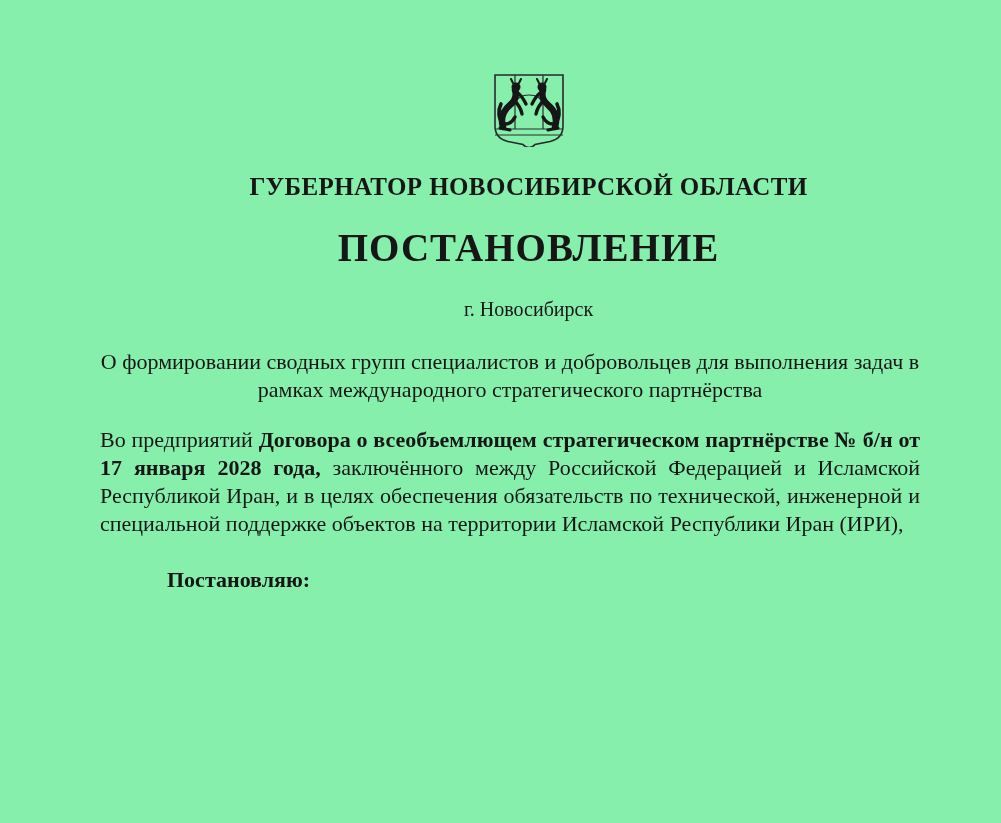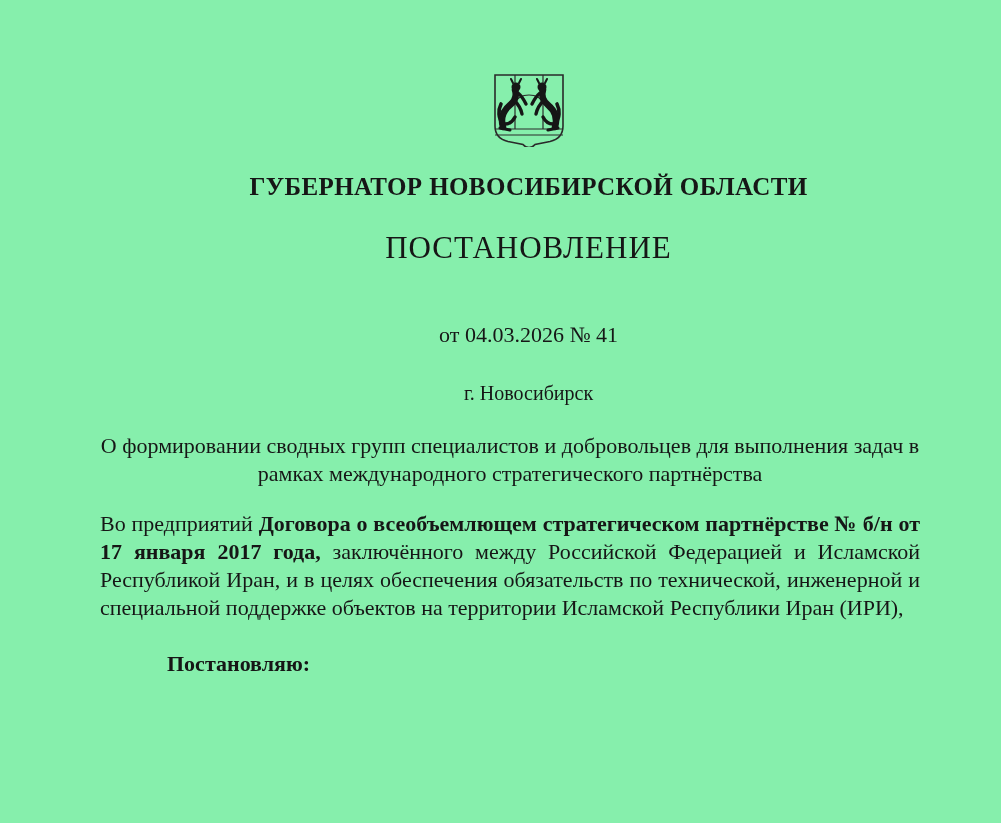--- a/index.html
+++ b/index.html
@@ -28,22 +28,22 @@
   }
   .org-header {
     margin-top: 26px;
     font-size: 25px;
     font-weight: bold;
     letter-spacing: 0.4px;
     line-height: 28px;
   }
   .doc-type {
     margin-top: 30px;
-    font-size: 31px;
-    font-weight: normal;
+    font-size: 39px;
+    font-weight: bold;
     letter-spacing: 1px;
     line-height: 34px;
   }
   .date-line {
     margin-top: 56px;
     font-size: 22px;
     line-height: 28px;
   }
   .city-line {
     margin-top: 30px;
@@ -116,29 +116,28 @@
         </g>
 
         <use href="#sable" transform="translate(82,0) scale(-1,1)"></use>
       </svg>
     </div>
 
     <div class="org-header">ГУБЕРНАТОР НОВОСИБИРСКОЙ ОБЛАСТИ</div>
 
     <div class="doc-type">ПОСТАНОВЛЕНИЕ</div>
 
-    <div class="date-line">от 04.03.2026 № 41</div>
 
     <div class="city-line">г. Новосибирск</div>
   </div>
 
   <div class="content">
 
     <div class="doc-title">О формировании сводных групп специалистов и добровольцев для выполнения задач в рамках международного стратегического партнёрства</div>
 
-    <p class="preamble"><span>Во предприятий </span><span class="bold">Договора о всеобъемлющем стратегическом партнёрстве № б/н от 17 января 2017 года,</span><span> заключённого между Российской Федерацией и Исламской Республикой Иран, и в целях обеспечения обязательств по технической, инженерной и специальной поддержке объектов на территории Исламской Республики Иран (ИРИ),</span></p>
+    <p class="preamble"><span>Во предприятий </span><span class="bold">Договора о всеобъемлющем стратегическом партнёрстве № б/н от 17 января 2028 года,</span><span> заключённого между Российской Федерацией и Исламской Республикой Иран, и в целях обеспечения обязательств по технической, инженерной и специальной поддержке объектов на территории Исламской Республики Иран (ИРИ),</span></p>
 
     <div class="para resolution-para">Постановляю:</div>
 
 
 
   </div>
 </div>
 
 </body></html>

